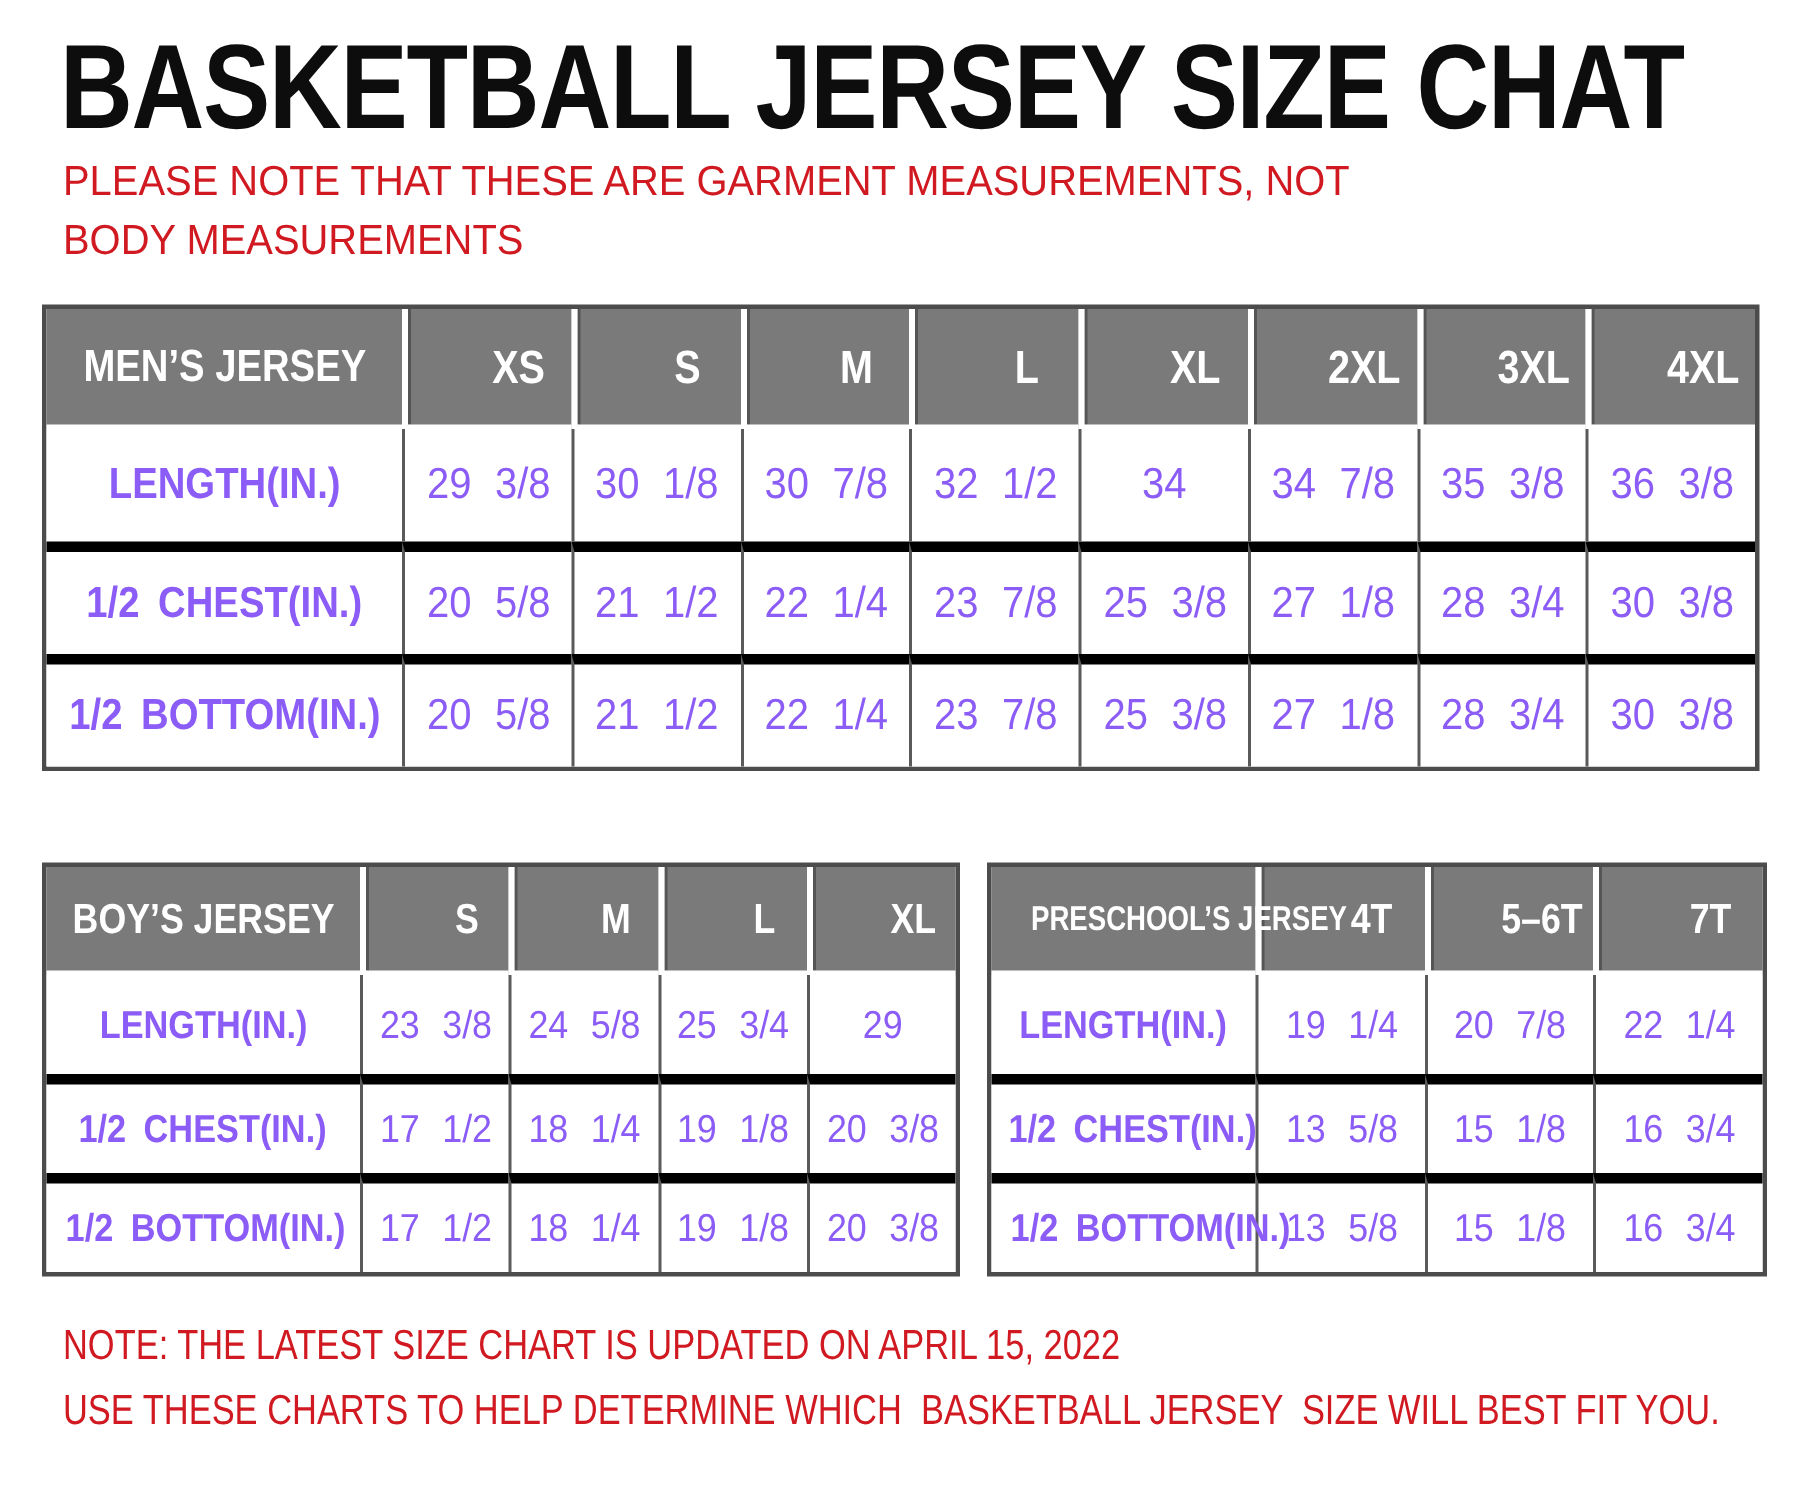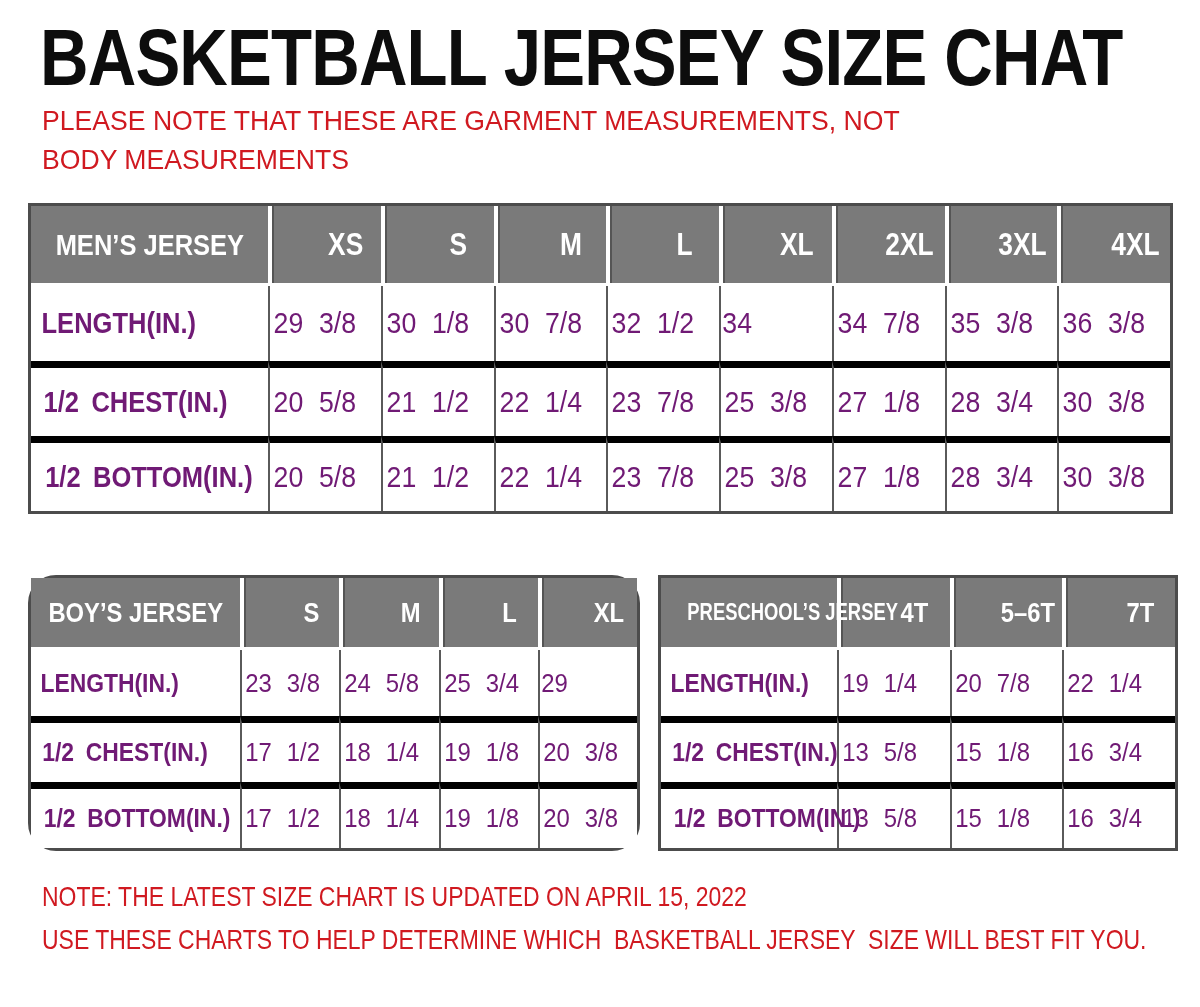--- a/index.html
+++ b/index.html
@@ -60,22 +60,22 @@
     text-decoration: underline;
   }
   thead th:not(:first-child) {
     border-left: 4px solid #ffffff;
     box-shadow: inset 2px 0 0 #555555;
     padding-left: 39px;
   }
 
   tbody th, tbody td {
     background: #ffffff;
-    color: #701a75;
-    text-align: left;
+    color: #8b5cf6;
+    text-align: center;
     vertical-align: middle;
     font-weight: 400;
   }
   tbody tr > *:not(:first-child) { border-left: 2px solid #5a5a5a; }
   tbody tr:not(:first-child) > * { border-top: 7px solid #000000; }
 
   .cond { display: inline-block; white-space: nowrap; }
   .corner-text { font-weight: 700; transform: scaleX(0.85); }
   .size-text   { font-weight: 700; transform: scaleX(0.85); }
   .label-text  { font-weight: 700; transform: scaleX(0.88); word-spacing: 6px; }
@@ -85,21 +85,21 @@
   #mens-table { left: 28px; top: 203px; width: 1145px; }
   #mens-table thead tr { height: 80px; }
   #mens-table tbody tr { height: 75px; }
   #mens-table th.corner { width: 237px; }
   #mens-table .corner-text { font-size: 30px; }
   #mens-table .size-text   { font-size: 31px; }
   #mens-table .label-text  { font-size: 29px; }
   #mens-table .value-text  { font-size: 29px; }
 
   
-  #boys-table { left: 28px; top: 575px; width: 612px; border-radius: 28px; }
+  #boys-table { left: 28px; top: 575px; width: 612px; }
   #boys-table thead tr { height: 72px; }
   #boys-table tbody tr { height: 66px; }
   #boys-table th.corner { width: 209px; }
   #boys-table .corner-text { font-size: 28px; }
   #boys-table .size-text   { font-size: 28px; }
   #boys-table .label-text  { font-size: 26px; }
   #boys-table .value-text  { font-size: 26px; }
 
   
   #pre-table { left: 658px; top: 575px; width: 520px; }

